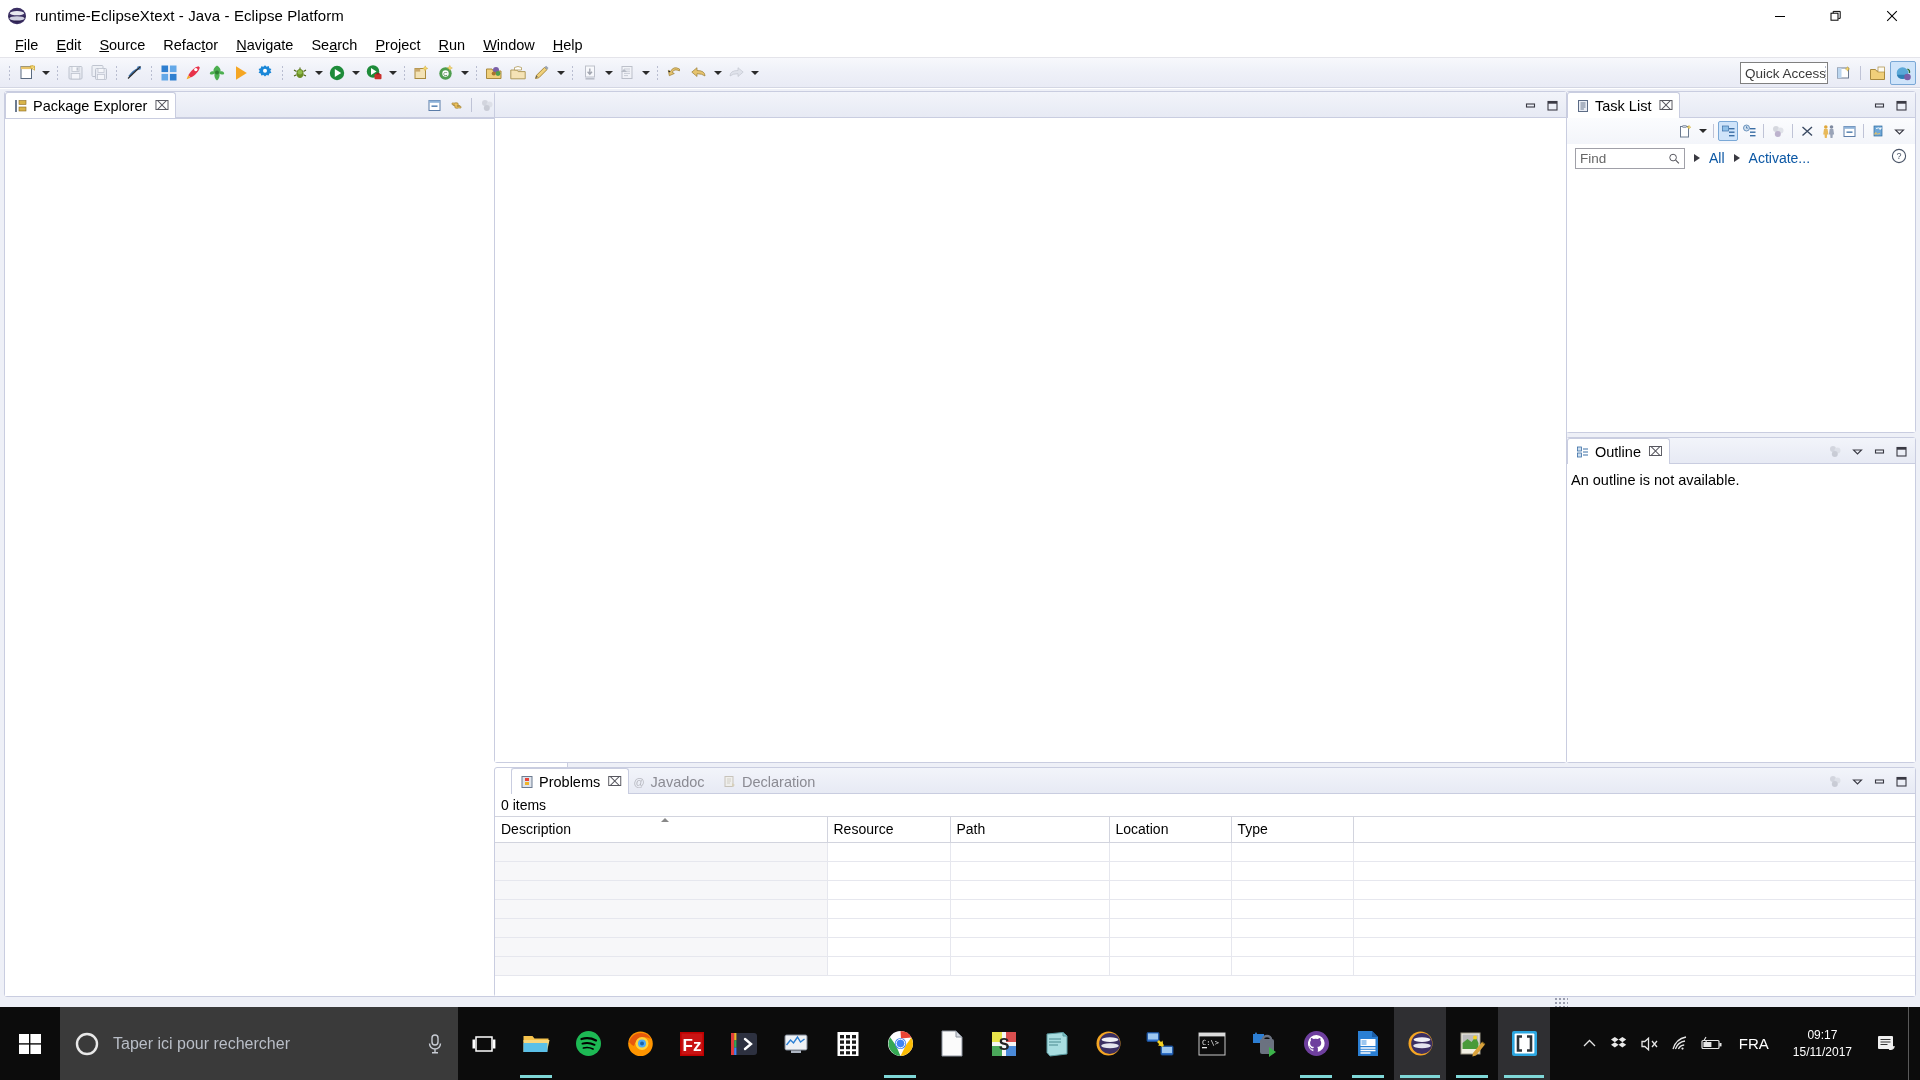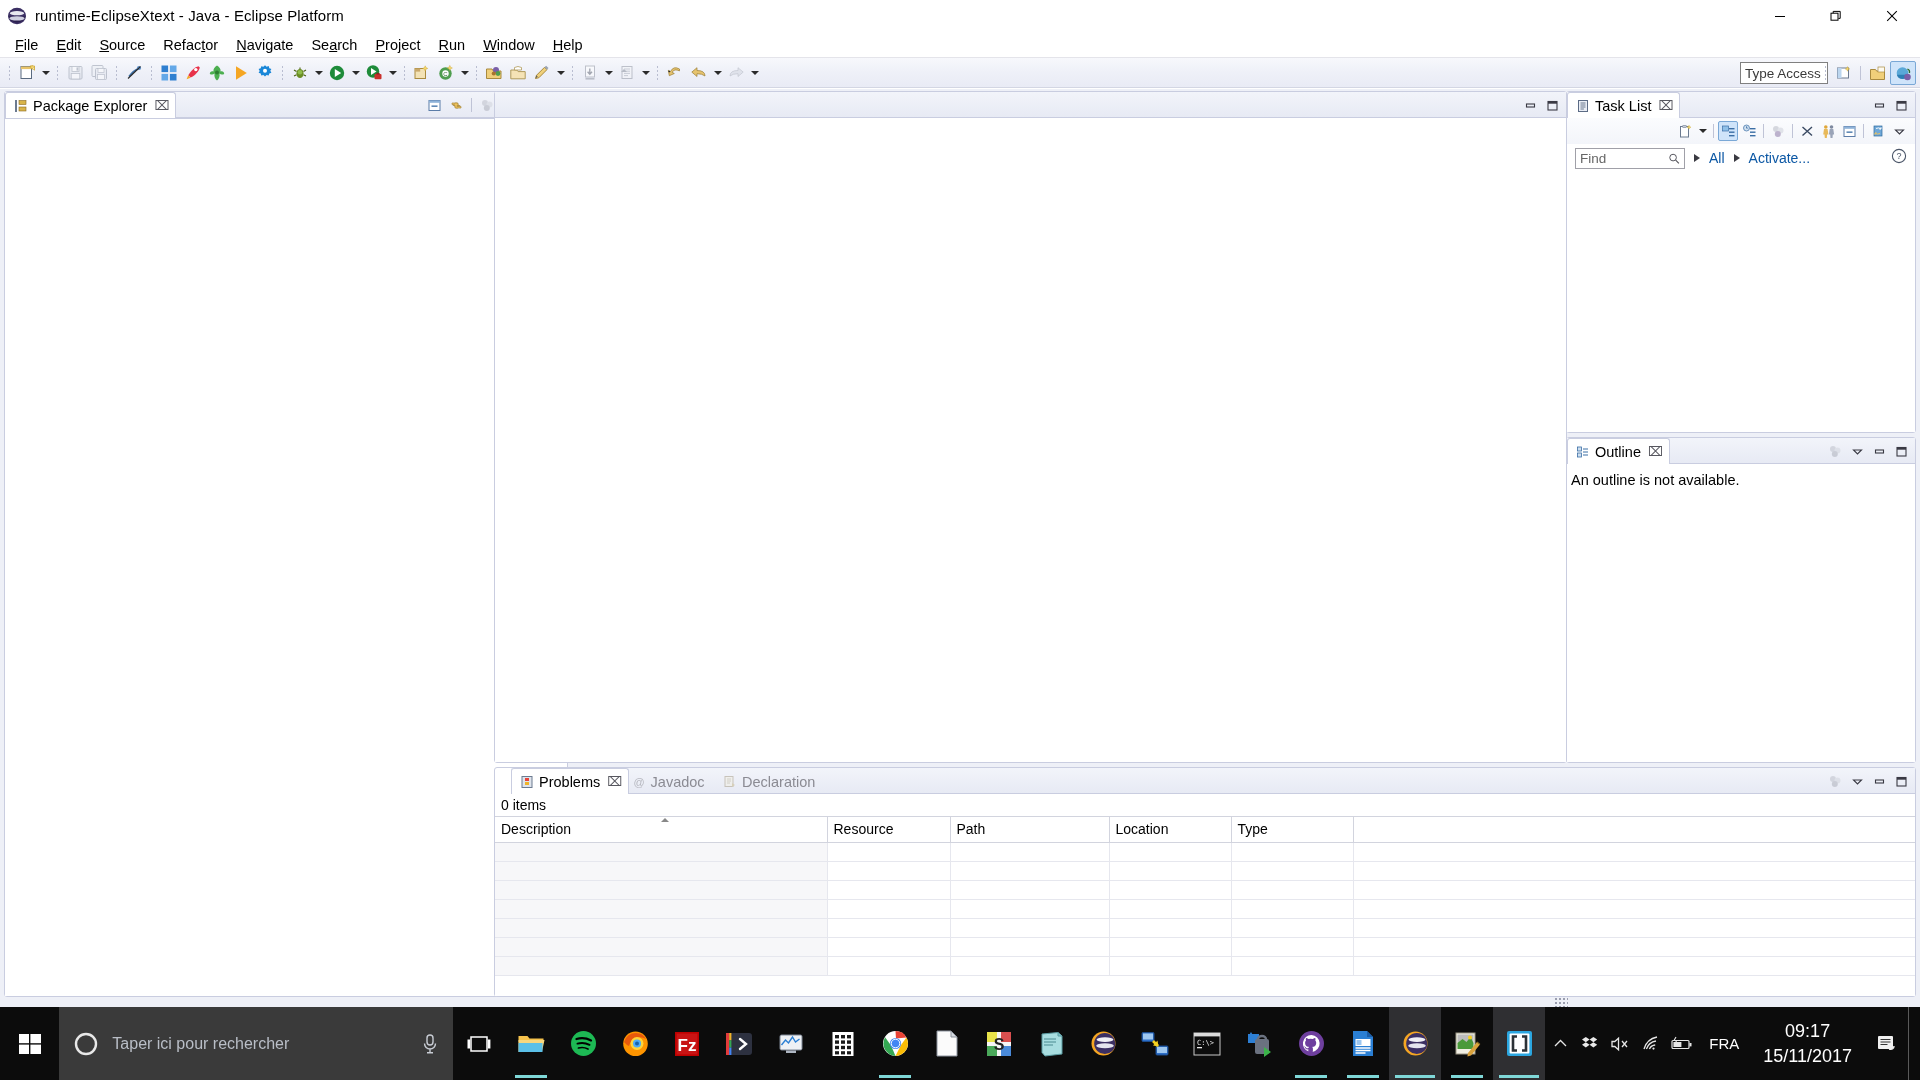--- a/index.html
+++ b/index.html
@@ -206,21 +206,21 @@
   .tray { margin-left: auto; display: flex; align-items: center; height: 73px; padding-right: 4px; }
   .tray-btn {
     min-width: 30px; height: 73px; display: flex; align-items: center; justify-content: center;
     padding: 0 5px; cursor: default;
   }
   .tray-lang { font-size: 15px; color: #fff; padding: 0 10px; }
   .clock {
     height: 73px; display: flex; flex-direction: column; align-items: center; justify-content: center;
     padding: 0 14px; color: #fff; line-height: 1.35; cursor: default;
   }
-  .clock div { font-size: 18px; text-align: right; }
+  .clock div { font-size: 12px; text-align: right; }
   .action-center { width: 42px; height: 73px; display: flex; align-items: center; justify-content: center; }
   .show-desktop { width: 8px; height: 73px; border-left: 1px solid #5a5a5a; }
 </style>
 </head>
 <body>
 
 <div class="titlebar">
   <svg class="titlebar-icon" viewBox="0 0 20 20">
     <ellipse cx="10" cy="10" rx="9" ry="8.2" fill="#3b2f63"></ellipse>
     <path d="M1.4 10.6a9 8.2 0 0 0 17.2 0z" fill="#2a1f4d"></path>
@@ -435,21 +435,21 @@
   </div>
   <div class="tb-arrow"></div>
   <div class="tb-btn">
     <svg width="18" height="18" viewBox="0 0 18 18" opacity=".45">
       <path d="M3 12 q0-5.5 8-5.5 l0-2.8 5.2 4.4 -5.2 4.4 0-2.8 q-5.2 0-8 2.3z" fill="#cfd3dc" stroke="#8c919e" stroke-width=".7"></path>
     </svg>
   </div>
   <div class="tb-arrow"></div>
 
   <div class="quick-access">
-    <span>Type Access</span>
+    <span>Quick Access</span>
   </div>
 
   <div class="tb-right">
     <div class="tb-grip"></div>
     <div class="persp-btn">
       <svg width="17" height="17" viewBox="0 0 17 17">
         <rect x="1.5" y="3" width="11" height="10" fill="#fff" stroke="#6c7a90"></rect>
         <rect x="1.5" y="3" width="4" height="10" fill="#bcd6ef"></rect>
         <path d="M11.5 1.6 l.7 1.6 1.6.7-1.6.7-.7 1.6-.7-1.6-1.6-.7 1.6-.7z" fill="#f5d76e" stroke="#c9a227" stroke-width=".4"></path>
       </svg>

